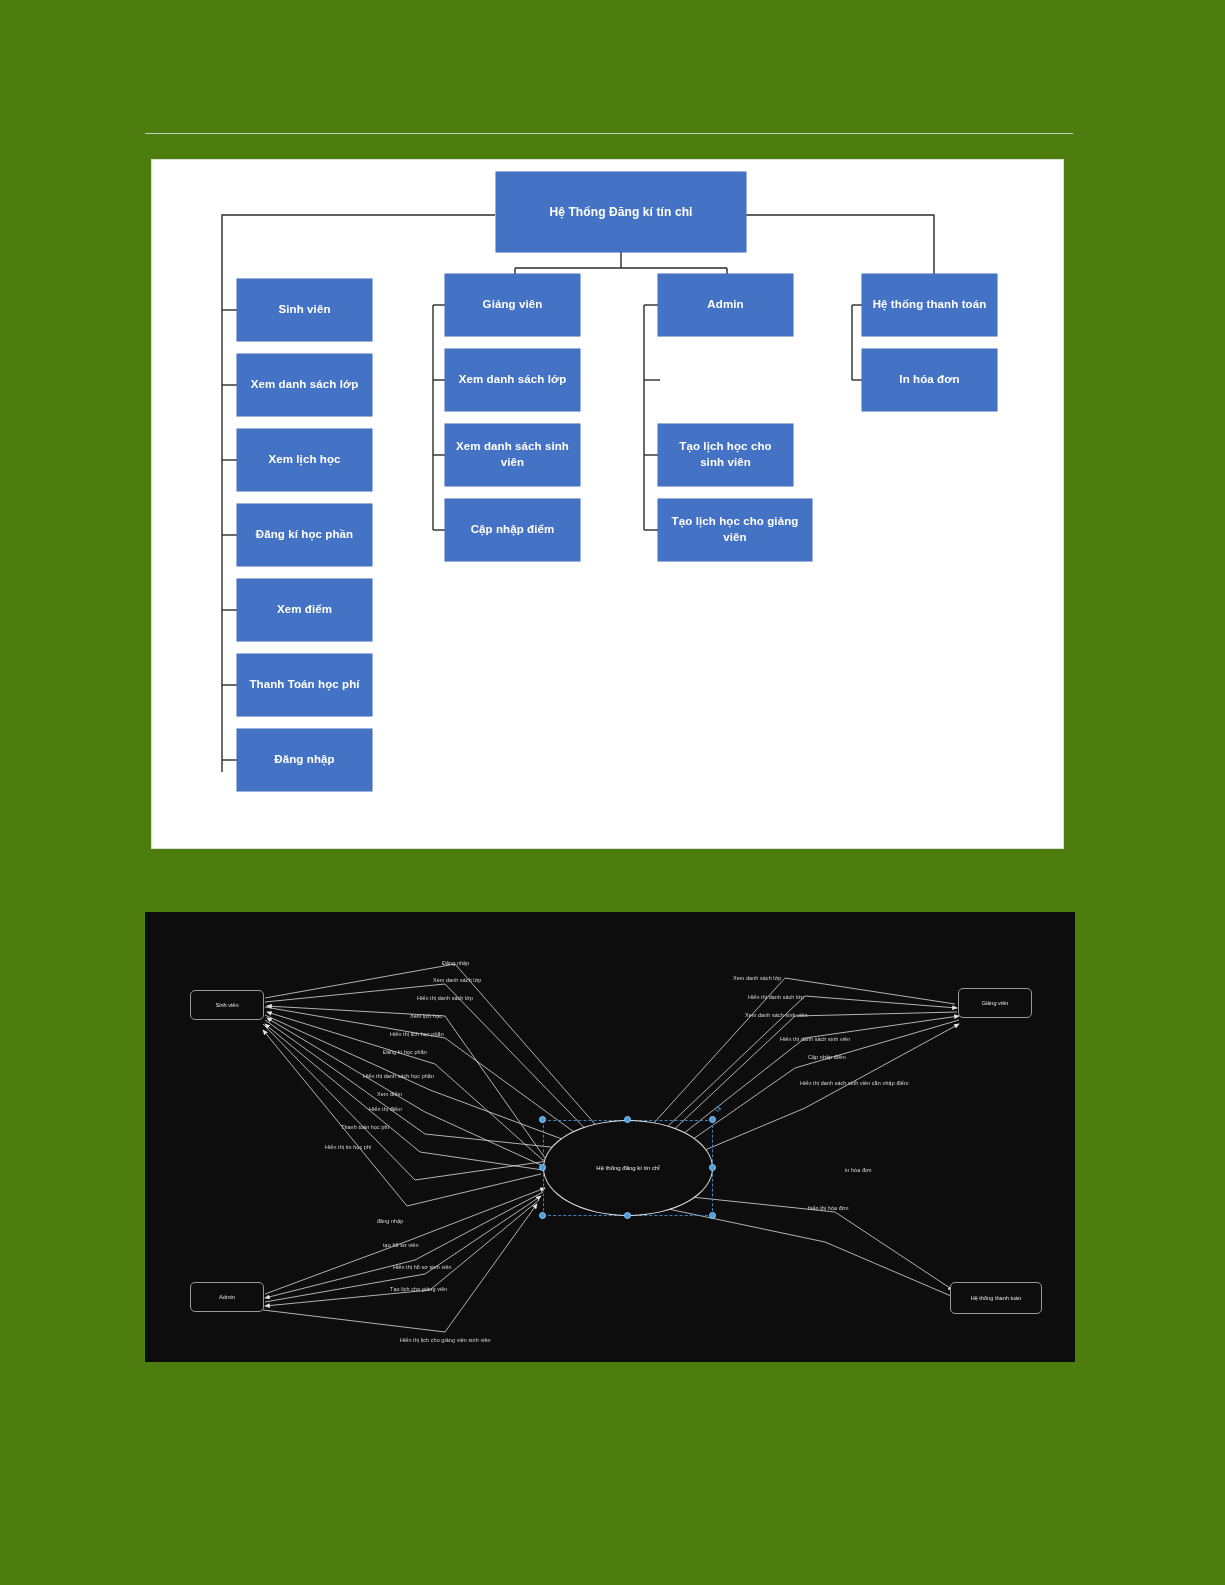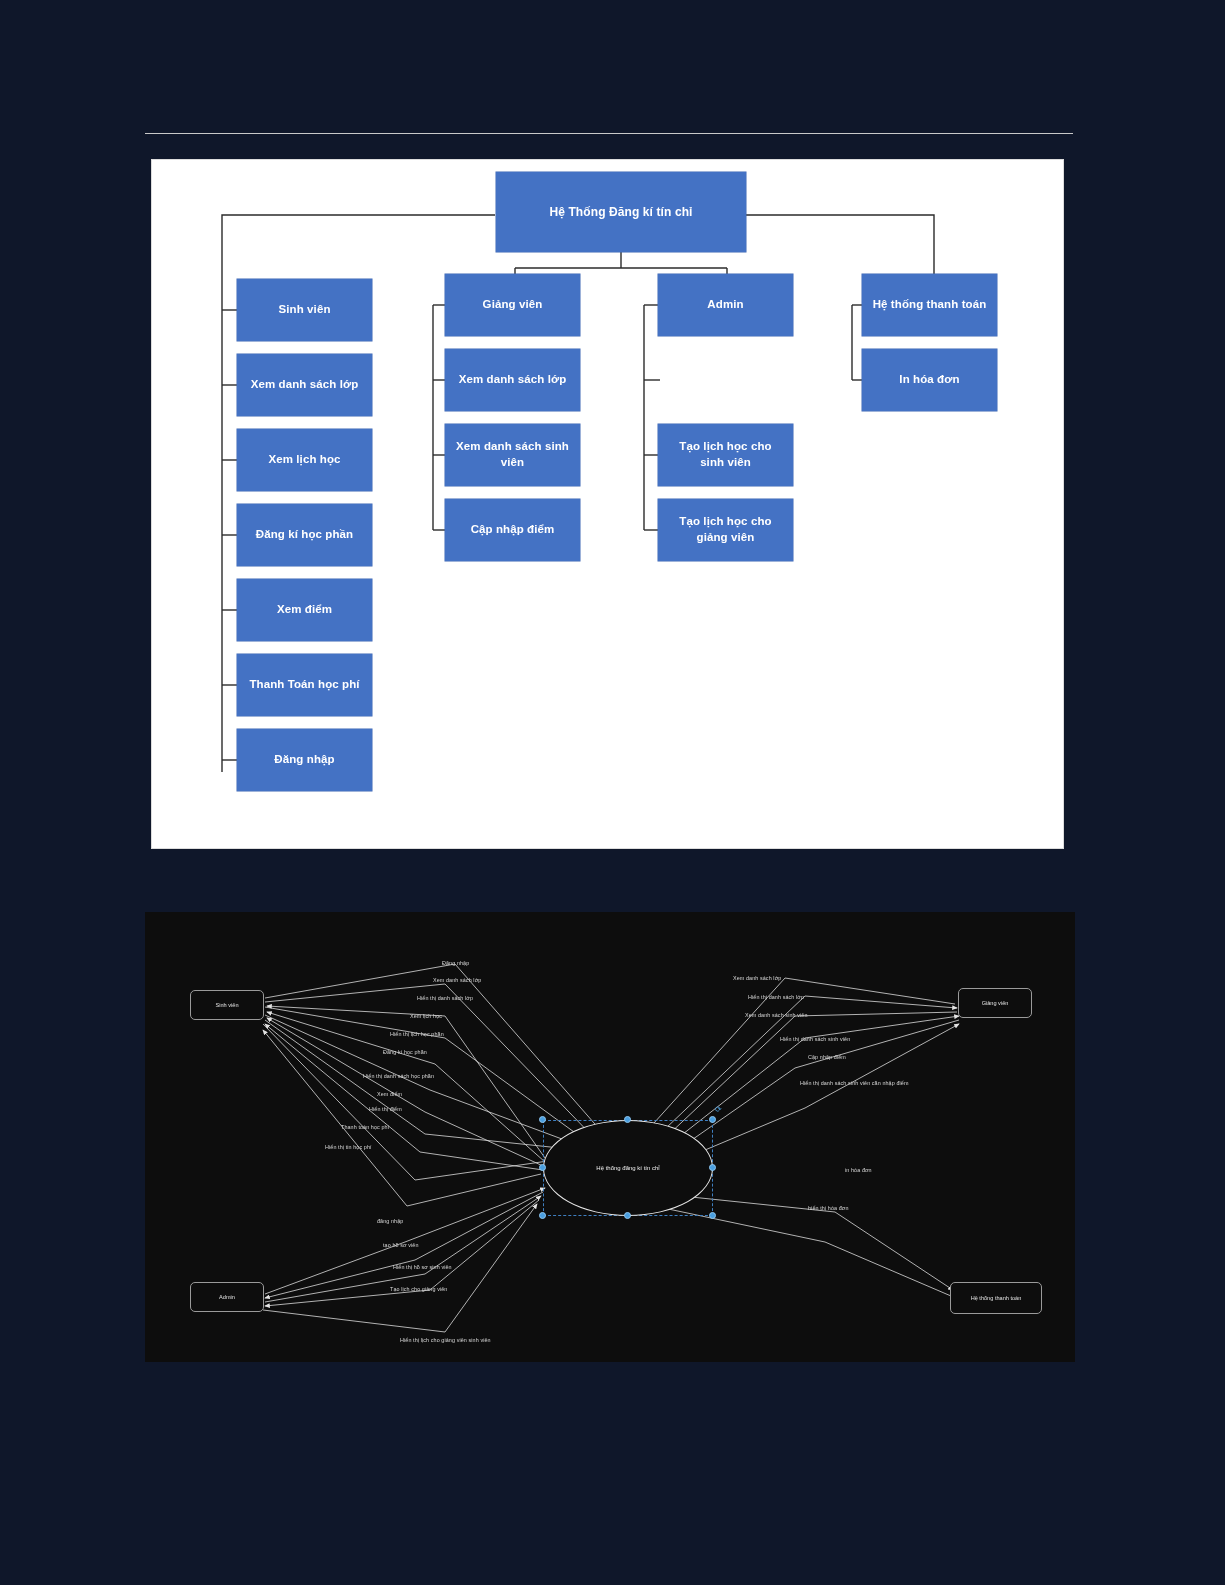--- a/index.html
+++ b/index.html
@@ -6,21 +6,21 @@
   html, body { margin:0; padding:0; }
   body {
     width:1225px; height:1585px;
     background:#ffffff;
     font-family:"Liberation Sans", sans-serif;
     position:relative;
     overflow:hidden;
   }
 
   
-  #page { position:absolute; inset:0; background:#0f172a; }
+  #page { position:absolute; inset:0; background:#4d7c0f; }
 
   #top-rule {
     position:absolute; left:145px; top:133px; width:928px; height:1px;
     background:#c9c9c9;
   }
 
   
   #orgchart-frame {
     position:absolute; left:151px; top:159px; width:913px; height:690px;
     border:1px solid #dcdcdc;
@@ -149,21 +149,21 @@
     <div class="node" style="left:85px; top:494px; width:135px; height:62px;">Thanh Toán học phí</div>
     <div class="node" style="left:85px; top:569px; width:135px; height:62px;">Đăng nhập</div>
 
     <div class="node" style="left:293px; top:114px; width:135px; height:62px;">Giảng viên</div>
     <div class="node" style="left:293px; top:189px; width:135px; height:62px;">Xem danh sách lớp</div>
     <div class="node" style="left:293px; top:264px; width:135px; height:62px;">Xem danh sách sinh viên</div>
     <div class="node" style="left:293px; top:339px; width:135px; height:62px;">Cập nhập điểm</div>
 
     <div class="node" style="left:506px; top:114px; width:135px; height:62px;">Admin</div>
     <div class="node" style="left:506px; top:264px; width:135px; height:62px;">Tạo lịch học cho sinh viên</div>
-    <div class="node" style="left:506px; top:339px; width:135px; height:62px;">Tạo lịch học cho giảng viên</div>
+    <div class="node" style="left:506px; top:339px; width:154px; height:62px;">Tạo lịch học cho giảng viên</div>
 
     <div class="node" style="left:710px; top:114px; width:135px; height:62px;">Hệ thống thanh toán</div>
     <div class="node" style="left:710px; top:189px; width:135px; height:62px;">In hóa đơn</div>
   </div>
 
   <div id="dark-canvas">
 
     <svg viewBox="0 0 930 450" width="930" height="450">
       <defs>
         <marker id="ah" markerWidth="7" markerHeight="6" refX="6" refY="3" orient="auto">

